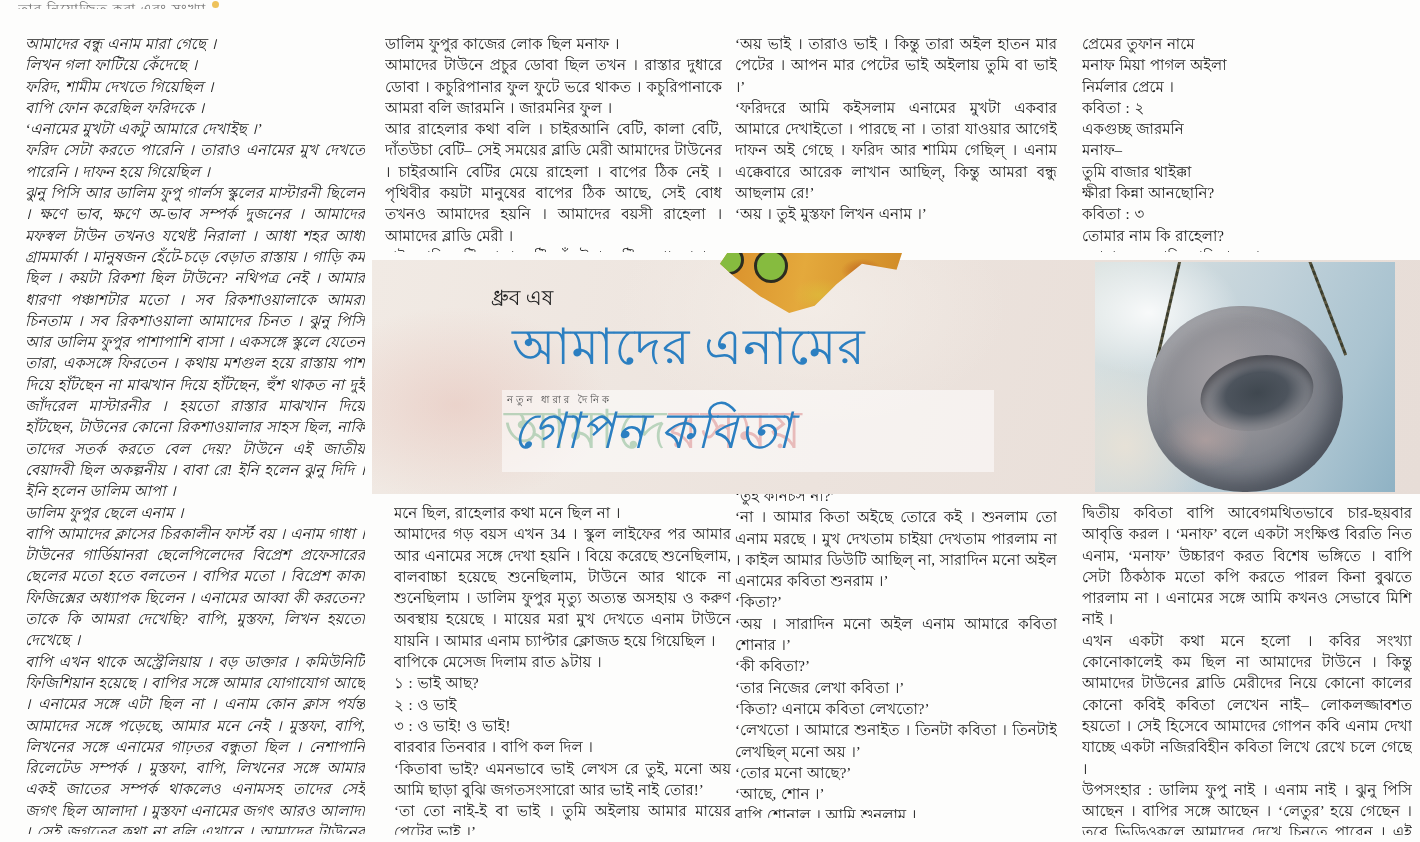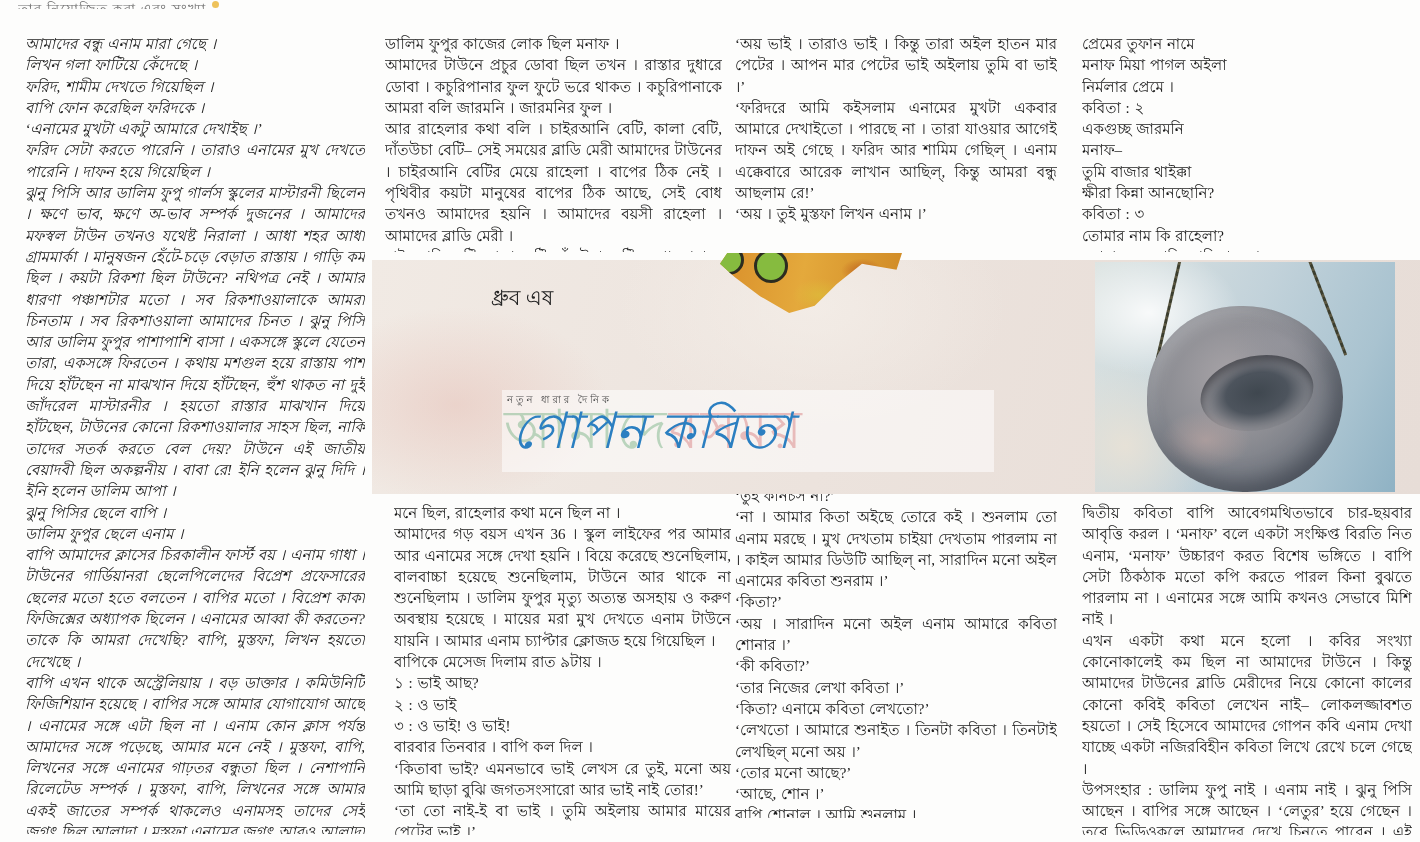--- a/index.html
+++ b/index.html
@@ -116,21 +116,20 @@
 </div>
 
 <div id="col1" class="col">
     <p>আমাদের বন্ধু এনাম মারা গেছে ।</p>
     <p>লিখন গলা ফাটিয়ে কেঁদেছে ।</p>
     <p>ফরিদ, শামীম দেখতে গিয়েছিল ।</p>
     <p>বাপি ফোন করেছিল ফরিদকে ।</p>
     <p>‘এনামের মুখটা একটু আমারে দেখাইছ ।’</p>
     <p>ফরিদ সেটা করতে পারেনি । তারাও এনামের মুখ দেখতে পারেনি । দাফন হয়ে গিয়েছিল ।</p>
     <p>ঝুনু পিসি আর ডালিম ফুপু গার্লস স্কুলের মাস্টারনী ছিলেন । ক্ষণে ভাব, ক্ষণে অ-ভাব সম্পর্ক দুজনের । আমাদের মফস্বল টাউন তখনও যথেষ্ট নিরালা । আধা শহর আধা গ্রামমার্কা । মানুষজন হেঁটে-চড়ে বেড়াত রাস্তায় । গাড়ি কম ছিল । কয়টা রিকশা ছিল টাউনে? নথিপত্র নেই । আমার ধারণা পঞ্চাশটার মতো । সব রিকশাওয়ালাকে আমরা চিনতাম । সব রিকশাওয়ালা আমাদের চিনত । ঝুনু পিসি আর ডালিম ফুপুর পাশাপাশি বাসা । একসঙ্গে স্কুলে যেতেন তারা, একসঙ্গে ফিরতেন । কথায় মশগুল হয়ে রাস্তায় পাশ দিয়ে হাঁটছেন না মাঝখান দিয়ে হাঁটছেন, হুঁশ থাকত না দুই জাঁদরেল মাস্টারনীর । হয়তো রাস্তার মাঝখান দিয়ে হাঁটছেন, টাউনের কোনো রিকশাওয়ালার সাহস ছিল, নাকি তাদের সতর্ক করতে বেল দেয়? টাউনে এই জাতীয় বেয়াদবী ছিল অকল্পনীয় । বাবা রে! ইনি হলেন ঝুনু দিদি । ইনি হলেন ডালিম আপা ।</p>
-    <p>ঝুনু পিসির ছেলে বাপি ।</p>
     <p>ডালিম ফুপুর ছেলে এনাম ।</p>
     <p>বাপি আমাদের ক্লাসের চিরকালীন ফার্স্ট বয় । এনাম গাধা । টাউনের গার্ডিয়ানরা ছেলেপিলেদের বিপ্রেশ প্রফেসারের ছেলের মতো হতে বলতেন । বাপির মতো । বিপ্রেশ কাকা ফিজিক্সের অধ্যাপক ছিলেন । এনামের আব্বা কী করতেন? তাকে কি আমরা দেখেছি? বাপি, মুস্তফা, লিখন হয়তো দেখেছে ।</p>
     <p>বাপি এখন থাকে অস্ট্রেলিয়ায় । বড় ডাক্তার । কমিউনিটি ফিজিশিয়ান হয়েছে । বাপির সঙ্গে আমার যোগাযোগ আছে । এনামের সঙ্গে এটা ছিল না । এনাম কোন ক্লাস পর্যন্ত আমাদের সঙ্গে পড়েছে, আমার মনে নেই । মুস্তফা, বাপি, লিখনের সঙ্গে এনামের গাঢ়তর বন্ধুতা ছিল । নেশাপানি রিলেটেড সম্পর্ক । মুস্তফা, বাপি, লিখনের সঙ্গে আমার একই জাতের সম্পর্ক থাকলেও এনামসহ তাদের সেই জগৎ ছিল আলাদা । মুস্তফা এনামের জগৎ আরও আলাদা । সেই জগতের কথা না বলি এখানে । আমাদের টাউনের কয়েকজন এই লেখাটা পড়বে । তারা নিন্দামন্দ করতে পারে জীবিত মুস্তফার ।</p>
   </div>
 <div id="col2top" class="col">
     <p>ডালিম ফুপুর কাজের লোক ছিল মনাফ ।</p>
     <p>আমাদের টাউনে প্রচুর ডোবা ছিল তখন । রাস্তার দুধারে ডোবা । কচুরিপানার ফুল ফুটে ভরে থাকত । কচুরিপানাকে আমরা বলি জারমনি । জারমনির ফুল ।</p>
     <p>আর রাহেলার কথা বলি । চাইরআনি বেটি, কালা বেটি, দাঁতউচা বেটি– সেই সময়ের ব্লাডি মেরী আমাদের টাউনের । চাইরআনি বেটির মেয়ে রাহেলা । বাপের ঠিক নেই । পৃথিবীর কয়টা মানুষের বাপের ঠিক আছে, সেই বোধ তখনও আমাদের হয়নি । আমাদের বয়সী রাহেলা । আমাদের ব্লাডি মেরী ।</p>
     <p>চাইরআনি বেটি, কালা বেটি, দাঁতউচা বেটির কথা আমার</p>
   </div>
@@ -147,21 +146,21 @@
     <p>একগুচ্ছ জারমনি</p>
     <p>মনাফ–</p>
     <p>তুমি বাজার থাইক্কা</p>
     <p>ক্ষীরা কিন্না আনছোনি?</p>
     <p>কবিতা : ৩</p>
     <p>তোমার নাম কি রাহেলা?</p>
     <p>তোমাকে দেখেছি আমি পহেলা ।</p>
   </div>
 <div id="col2bot" class="col">
     <p>মনে ছিল, রাহেলার কথা মনে ছিল না ।</p>
-    <p>আমাদের গড় বয়স এখন 36 । স্কুল লাইফের পর আমার আর এনামের সঙ্গে দেখা হয়নি । বিয়ে করেছে শুনেছিলাম, বালবাচ্চা হয়েছে শুনেছিলাম, টাউনে আর থাকে না শুনেছিলাম । ডালিম ফুপুর মৃত্যু অত্যন্ত অসহায় ও করুণ অবস্থায় হয়েছে । মায়ের মরা মুখ দেখতে এনাম টাউনে যায়নি । আমার এনাম চ্যাপ্টার ক্লোজড হয়ে গিয়েছিল ।</p>
+    <p>আমাদের গড় বয়স এখন 34 । স্কুল লাইফের পর আমার আর এনামের সঙ্গে দেখা হয়নি । বিয়ে করেছে শুনেছিলাম, বালবাচ্চা হয়েছে শুনেছিলাম, টাউনে আর থাকে না শুনেছিলাম । ডালিম ফুপুর মৃত্যু অত্যন্ত অসহায় ও করুণ অবস্থায় হয়েছে । মায়ের মরা মুখ দেখতে এনাম টাউনে যায়নি । আমার এনাম চ্যাপ্টার ক্লোজড হয়ে গিয়েছিল ।</p>
     <p>বাপিকে মেসেজ দিলাম রাত ৯টায় ।</p>
     <p>১ : ভাই আছ?</p>
     <p>২ : ও ভাই</p>
     <p>৩ : ও ভাই! ও ভাই!</p>
     <p>বারবার তিনবার । বাপি কল দিল ।</p>
     <p>‘কিতাবা ভাই? এমনভাবে ভাই লেখস রে তুই, মনো অয় আমি ছাড়া বুঝি জগতসংসারো আর ভাই নাই তোর!’</p>
     <p>‘তা তো নাই-ই বা ভাই । তুমি অইলায় আমার মায়ের পেটের ভাই ।’</p>
   </div>
 <div id="col3bot" class="col">
     <p>‘তুই কানচস না?’</p>
@@ -181,20 +180,21 @@
     <p>এখন একটা কথা মনে হলো । কবির সংখ্যা কোনোকালেই কম ছিল না আমাদের টাউনে । কিন্তু আমাদের টাউনের ব্লাডি মেরীদের নিয়ে কোনো কালের কোনো কবিই কবিতা লেখেন নাই– লোকলজ্জাবশত হয়তো । সেই হিসেবে আমাদের গোপন কবি এনাম দেখা যাচ্ছে একটা নজিরবিহীন কবিতা লিখে রেখে চলে গেছে ।</p>
     <p>উপসংহার : ডালিম ফুপু নাই । এনাম নাই । ঝুনু পিসি আছেন । বাপির সঙ্গে আছেন । ‘লেতুর’ হয়ে গেছেন । তবে ভিডিওকলে আমাদের দেখে চিনতে পারেন । এই সবকিছু মনে করতে পারেন, এই কিছুই মনে থাকে না । বাপি ঝুনু পিসিকে বলে নাই, বলবে না, আমাদের এনাম মারা গেছে ।</p>
   </div>
 
 <div class="banner">
   <div class="art">
     <span class="circle c1"></span>
     <span class="circle c2"></span>
   </div>
   <div class="banner-author">ধ্রুব এষ</div>
+  <div class="banner-title" id="title1" style="color: rgb(43, 127, 193);">আমাদের এনামের</div>
   <div class="wm-box">
     <div class="wm-tagline">নতুন ধারার দৈনিক</div>
     <div class="wm-big">
       <span id="wm-green" style="color: rgb(138, 187, 147); margin-top: 12px;">আমাদে</span><span id="wm-red" style="color: rgb(221, 143, 143); margin-top: 32px;">রসময়</span>
     </div>
   </div>
   <div class="banner-title" id="title2" style="color: rgb(43, 127, 193);">গোপন কবিতা</div>
 
   <div class="photo">
     <div class="rope rope-l"></div>

